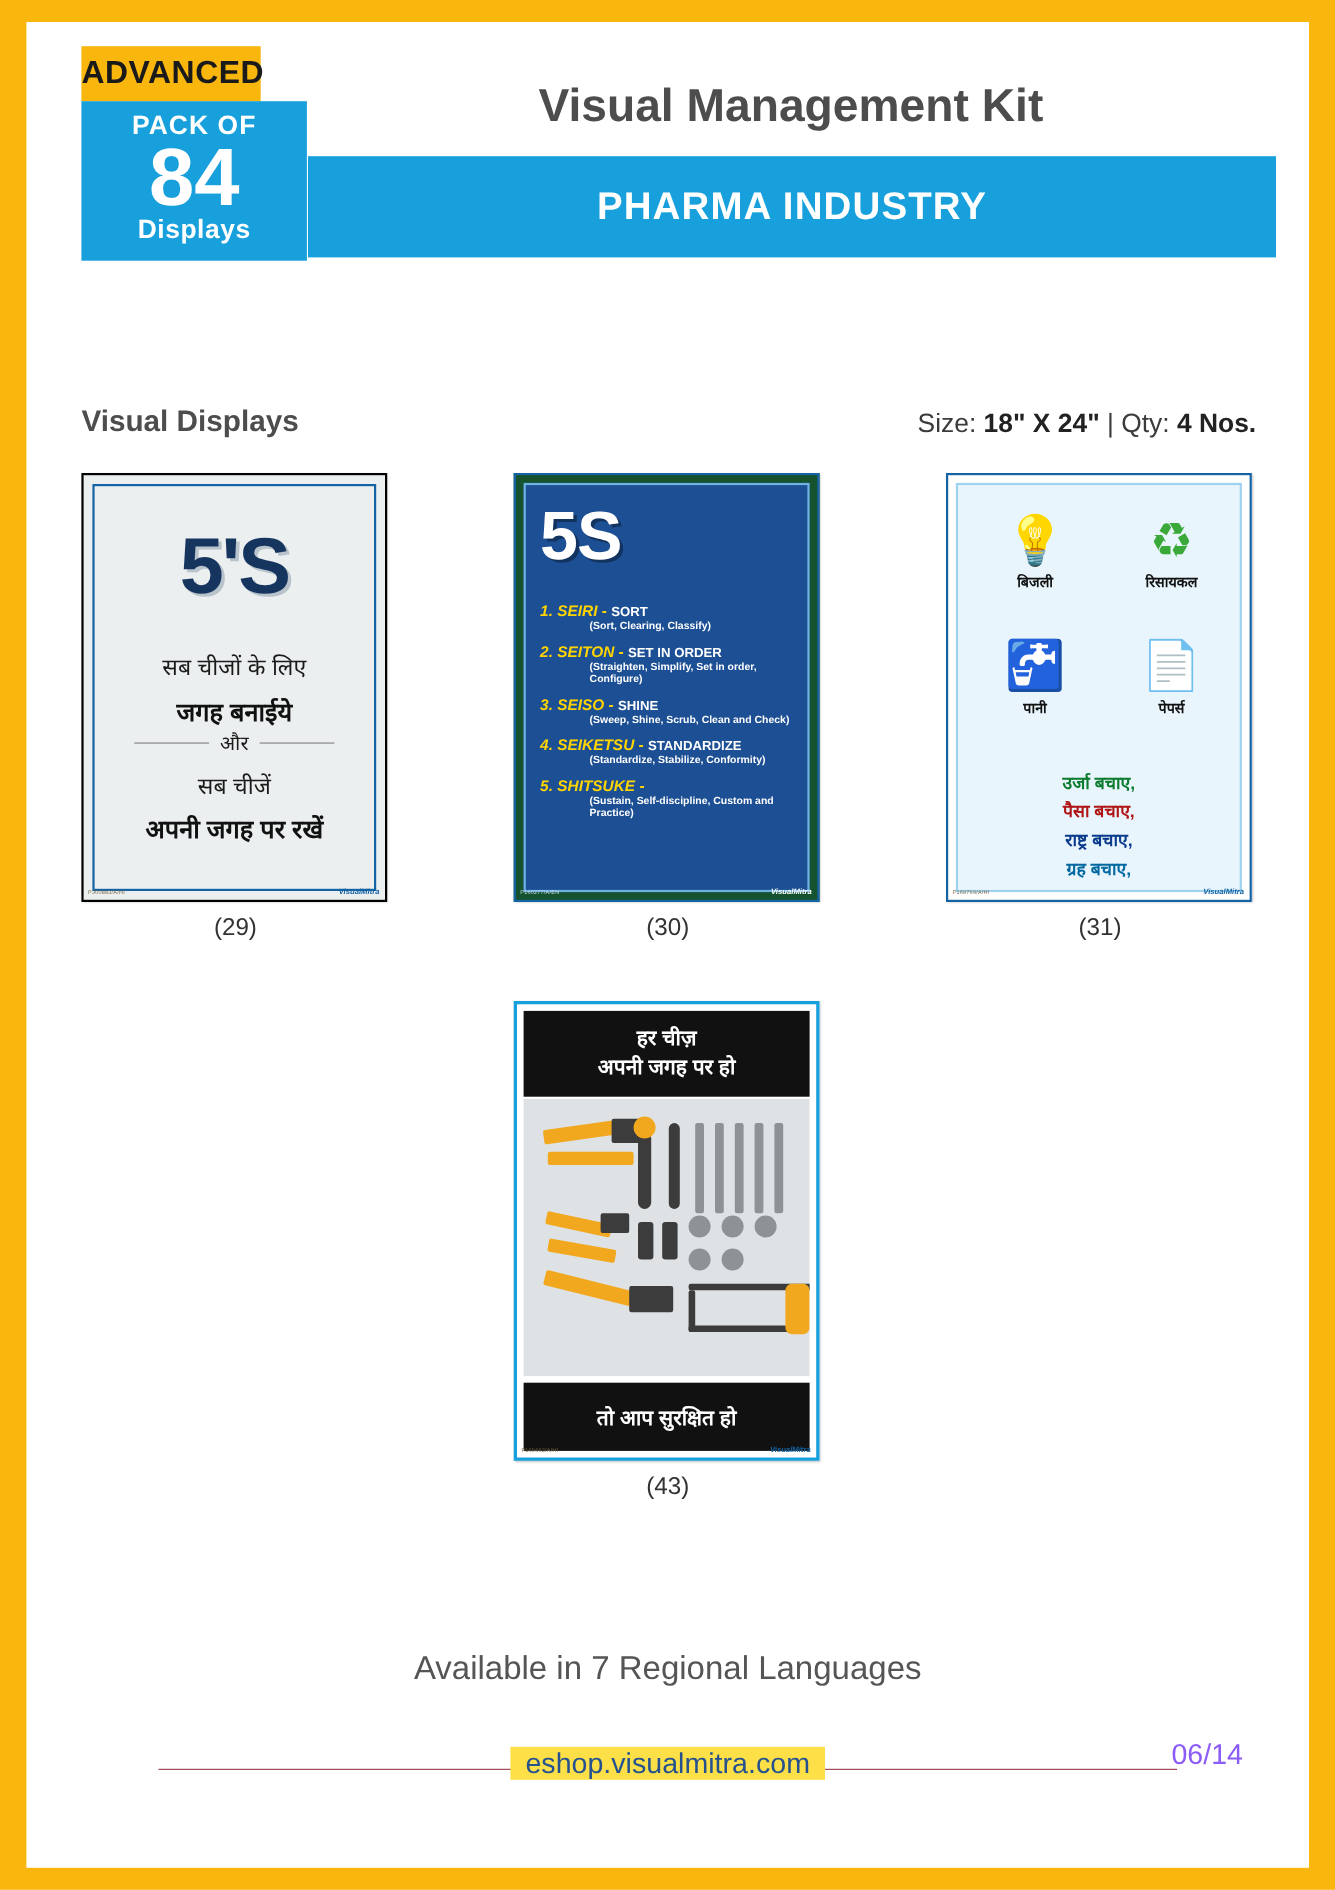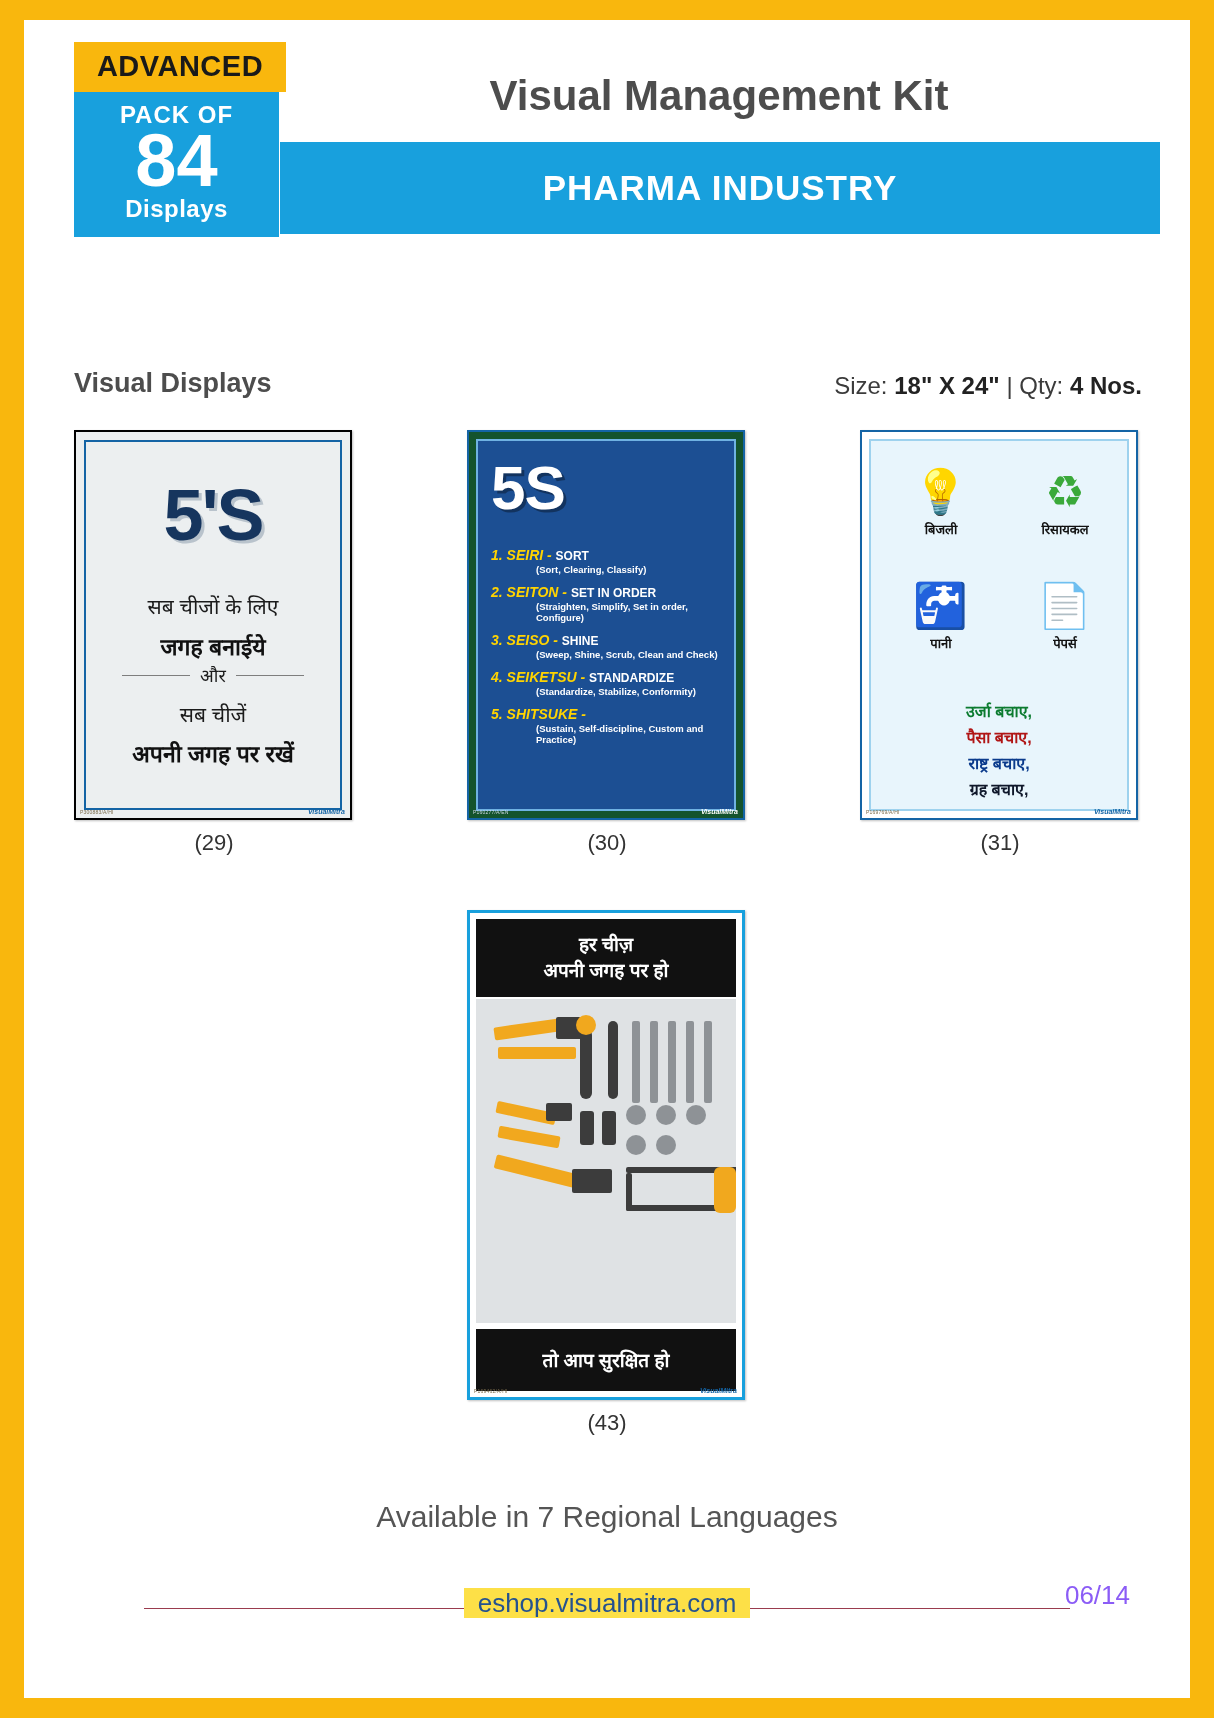--- a/index.html
+++ b/index.html
@@ -17,21 +17,21 @@
   }
 
   
   .badge-col{
     position:absolute;left:50px;top:22px;width:205px;
   }
   .adv-badge{
     background:#f9b70d;color:#1a1a1a;
     font-weight:bold;font-size:29px;letter-spacing:.5px;
     text-align:center;padding:8px 0 9px 0;
-    width:212px;box-sizing:border-box;
+    width:163px;box-sizing:border-box;
   }
   .pack-box{
     background:#18a0dd;color:#ffffff;width:205px;
     box-sizing:border-box;text-align:center;
     padding:10px 0 14px 0;
   }
   .pack-of{font-size:24px;font-weight:bold;letter-spacing:1px;line-height:1.1;}
   .pack-num{font-size:74px;font-weight:bold;line-height:.95;margin:-2px 0 -2px 0;}
   .pack-disp{font-size:24px;font-weight:bold;letter-spacing:.5px;}
 
@@ -234,29 +234,29 @@
         <div class="g">🚰</div>
         <div class="t">पानी</div>
       </div>
       <div class="ico" style="right:16px;top:152px;">
         <div class="g">📄</div>
         <div class="t">पेपर्स</div>
       </div>
       <div class="txt" style="top:268px;color:#0b7b2f">उर्जा बचाए,</div>
       <div class="txt" style="top:294px;color:#b01515">पैसा बचाए,</div>
       <div class="txt" style="top:320px;color:#0b3b8c">राष्ट्र बचाए,</div>
-      <div class="txt" style="top:346px;color:#0f172a">ग्रह बचाए,</div>
+      <div class="txt" style="top:346px;color:#0369a1">ग्रह बचाए,</div>
       <div class="code">P169769/A/HI</div>
       <div class="vmlogo">VisualMitra</div>
     </div>
     <div class="cap">(31)</div>
   </div>
 
   <div class="item" style="left:443px;top:890px;">
-    <div class="poster p32" style="height:490px;">
+    <div class="poster p32" style="height:418px;">
       <div class="top">
         <div>हर चीज़</div>
         <div>अपनी जगह पर हो</div>
       </div>
       <div class="mid">
         <div class="tool y" style="left:18px;top:24px;width:66px;height:13px;transform:rotate(-8deg);"></div>
         <div class="tool" style="left:80px;top:18px;width:34px;height:22px;"></div>
         <div class="tool y" style="left:22px;top:48px;width:78px;height:12px;"></div>
         <div class="tool" style="left:104px;top:30px;width:12px;height:70px;border-radius:6px;"></div>
         <div class="tool y" style="left:100px;top:16px;width:20px;height:20px;border-radius:10px;"></div>

